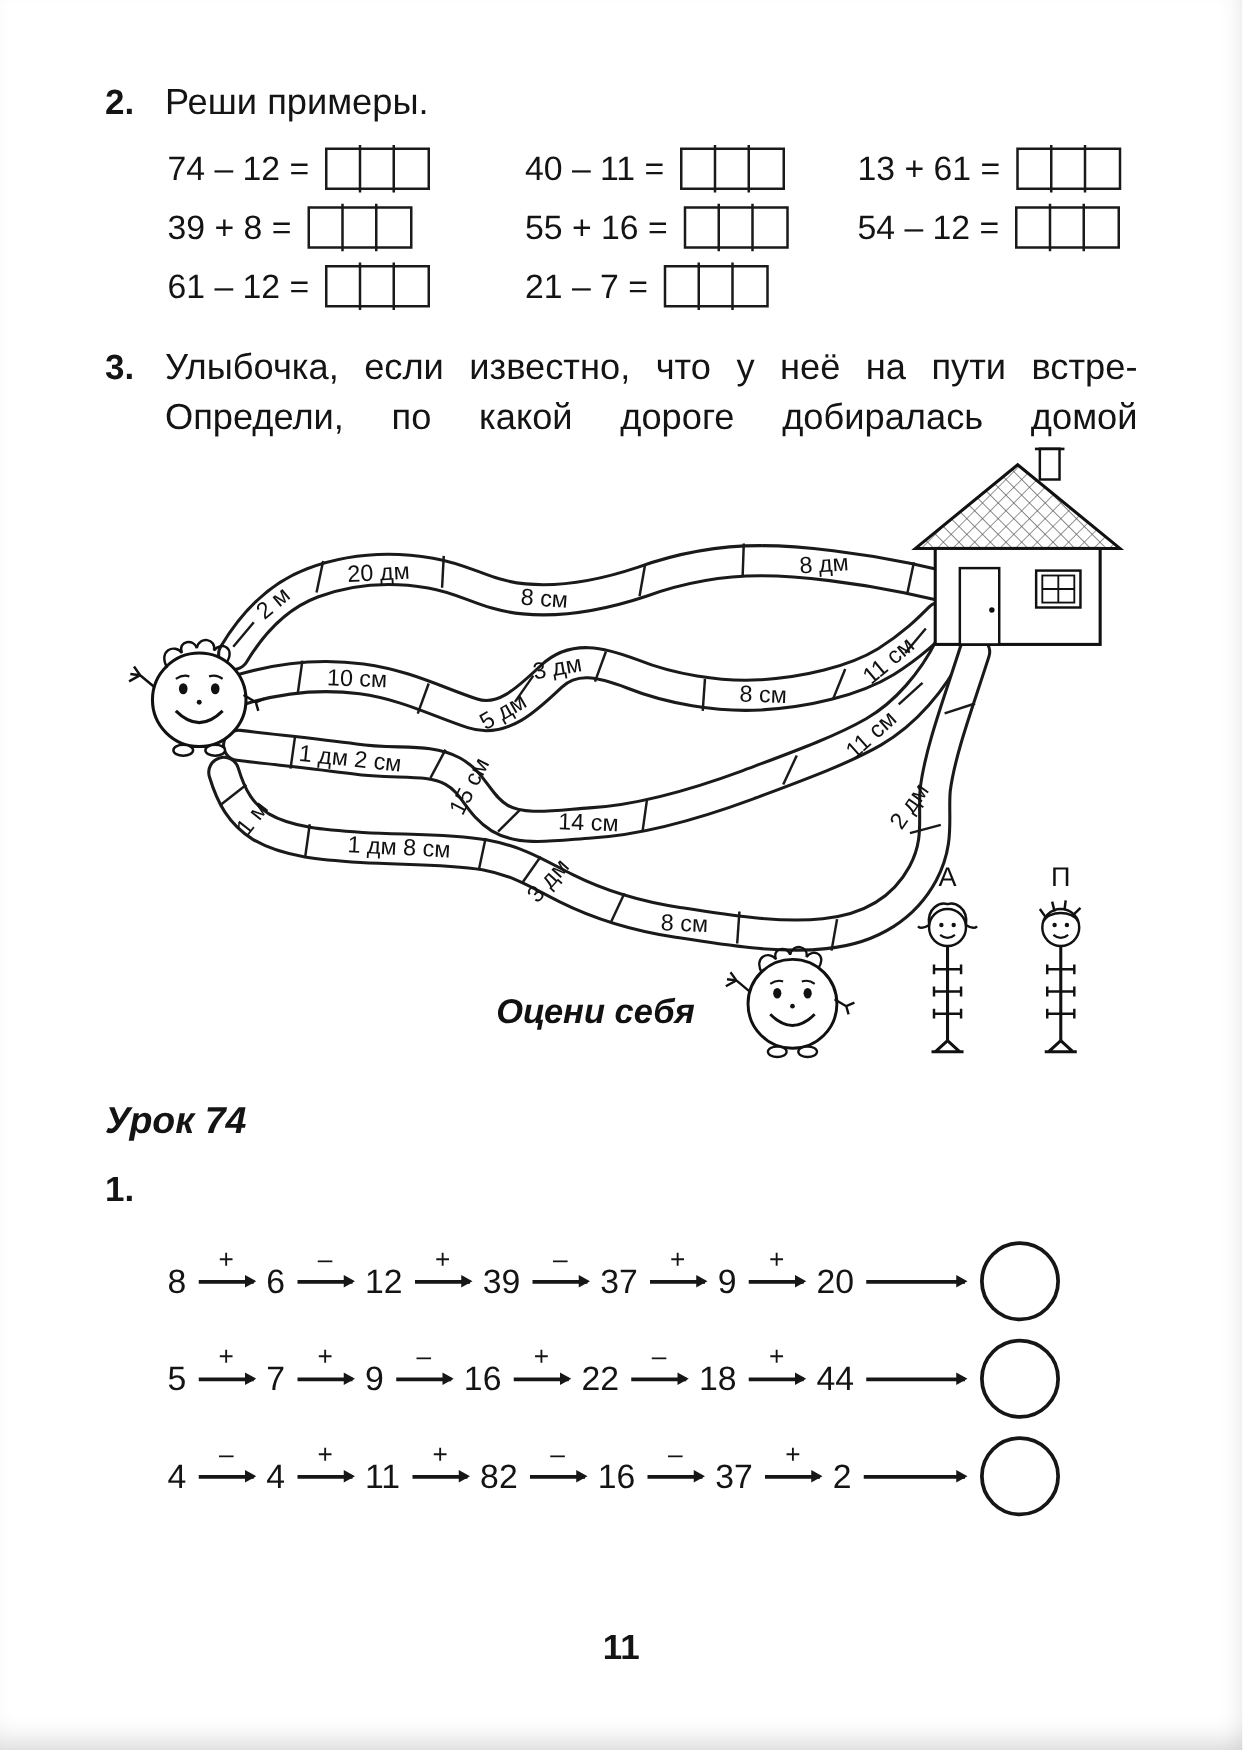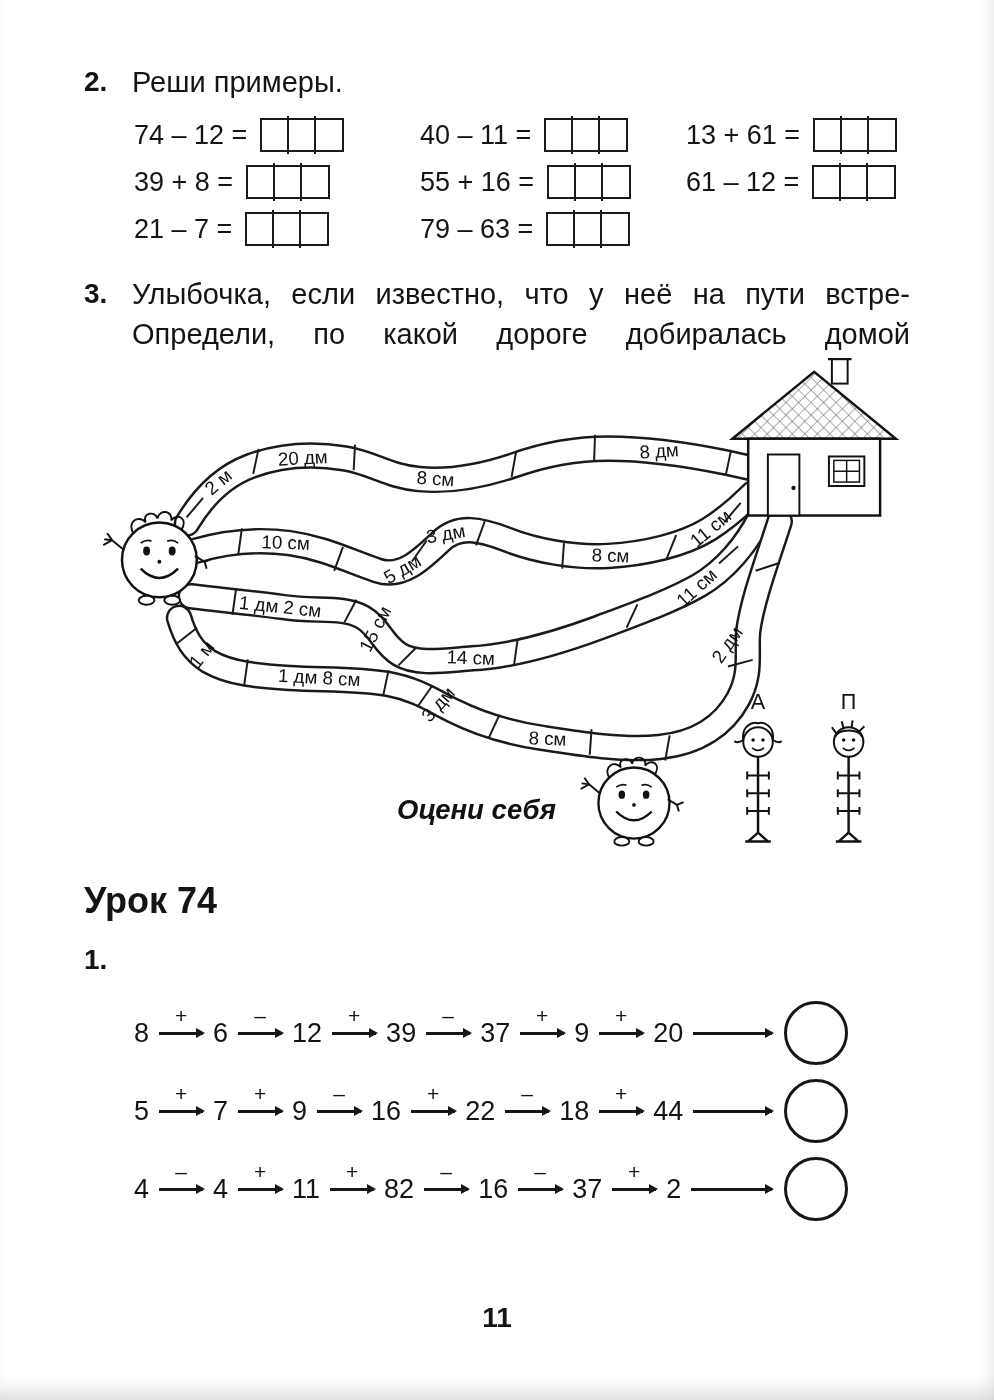--- a/index.html
+++ b/index.html
@@ -29,21 +29,21 @@
   .illustration{display:block;width:840px;height:512px;margin-top:4px;}
   .road-o{fill:none;stroke:#1a1a1a;stroke-width:27;stroke-linecap:round;}
   .road-f{fill:none;stroke:#ffffff;stroke-width:22;stroke-linecap:round;}
   .tick{stroke:#1a1a1a;stroke-width:2;}
   .rl{font-family:"Liberation Sans",sans-serif;font-size:19px;fill:#111;text-anchor:middle;}
   .assess{font-family:"Liberation Sans",sans-serif;font-size:28px;font-weight:bold;font-style:italic;fill:#111;text-anchor:middle;}
   .fig-letter{font-family:"Liberation Sans",sans-serif;font-size:22px;fill:#111;text-anchor:middle;}
   .ln{stroke:#111;fill:none;}
 
   
-  .lesson-title{margin:10px 0 0 0;font-size:36px;font-weight:bold;}
+  .lesson-title{margin:10px 0 0 0;font-size:30px;font-weight:bold;font-style:italic;}
 
   .task1{margin-top:18px;}
 
   
   .chains{margin:14px 0 0 50px;}
   .chain{position:relative;display:flex;align-items:center;height:78px;width:714px;}
   .chain-num{margin:0 10px;font-size:27px;flex:0 0 auto;}
   .chain-num:first-child{margin-left:0;}
   .chain-arrow{position:relative;width:44px;height:3px;background:#161616;flex:0 0 auto;}
   .chain-arrow::after{content:'';position:absolute;right:-2px;top:50%;transform:translateY(-50%);
@@ -80,29 +80,29 @@
       </div>
       <div class="problem">
         <span class="expr">39 + 8 =</span>
         <span class="answer-box"></span>
       </div>
       <div class="problem">
         <span class="expr">55 + 16 =</span>
         <span class="answer-box"></span>
       </div>
       <div class="problem">
+        <span class="expr">54 – 12 =</span>
+        <span class="answer-box"></span>
+      </div>
+      <div class="problem">
         <span class="expr">61 – 12 =</span>
         <span class="answer-box"></span>
       </div>
       <div class="problem">
         <span class="expr">21 – 7 =</span>
-        <span class="answer-box"></span>
-      </div>
-      <div class="problem">
-        <span class="expr">79 – 63 =</span>
         <span class="answer-box"></span>
       </div>
     </div>
 
     <div class="task task3">
       <div class="task-num">3.</div>
       <div class="task-body">
         <div class="jline">Улыбочка, если известно, что у неё на пути встре-</div>
         <div class="jline">Определи, по какой дороге добиралась домой</div>
       </div>

